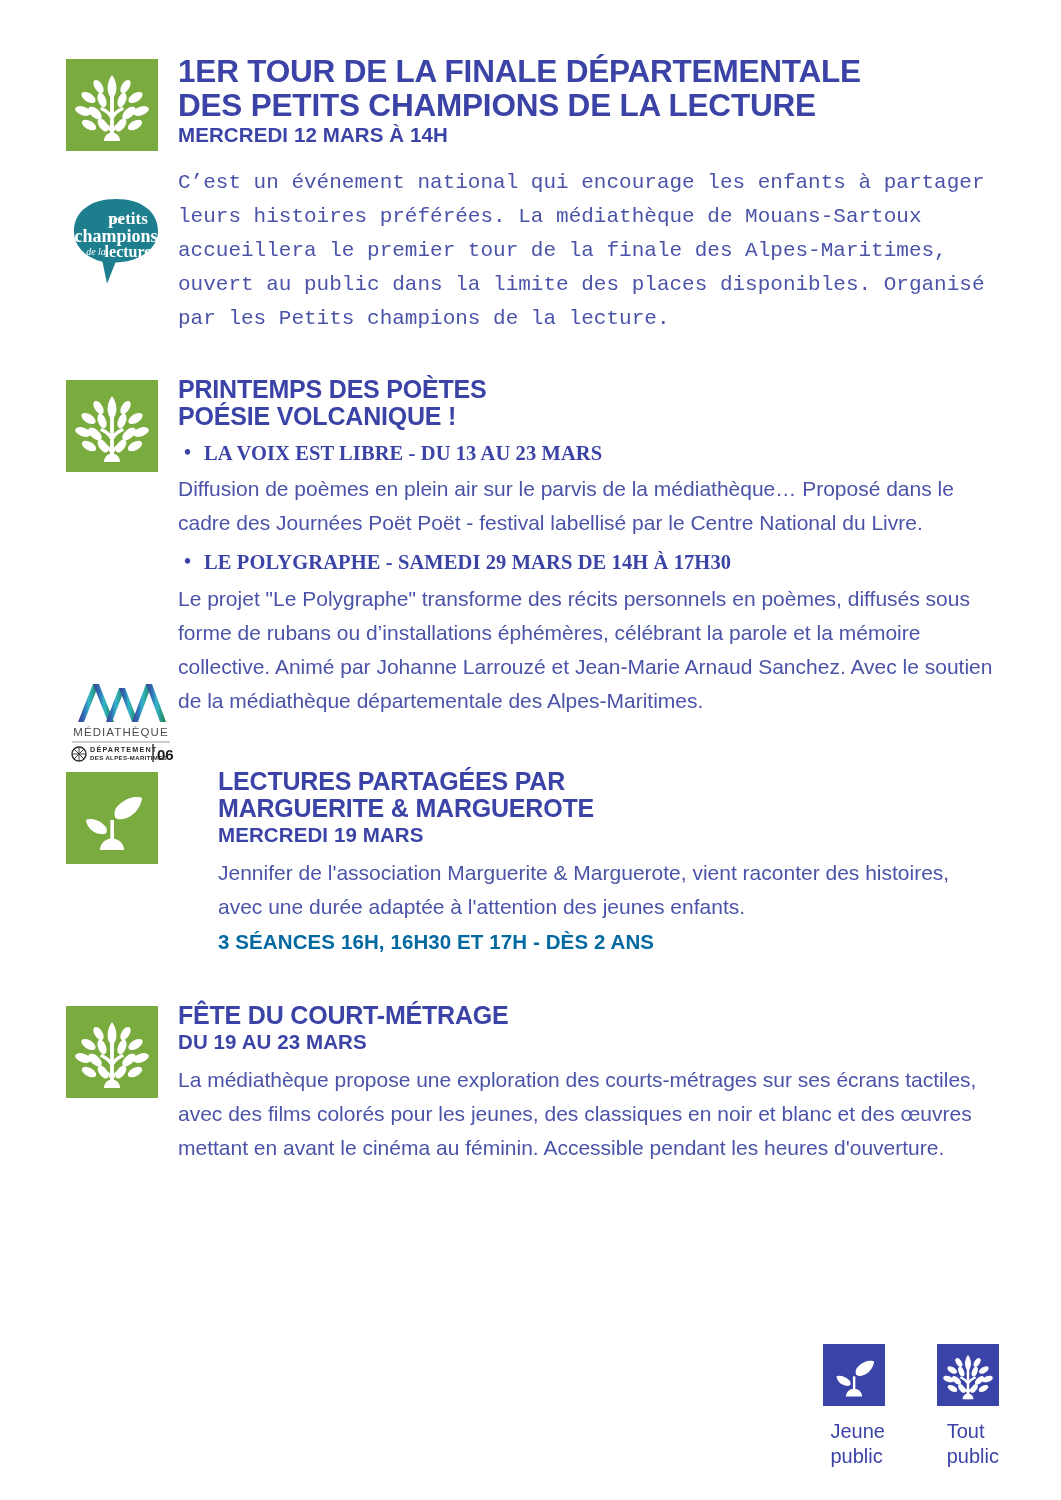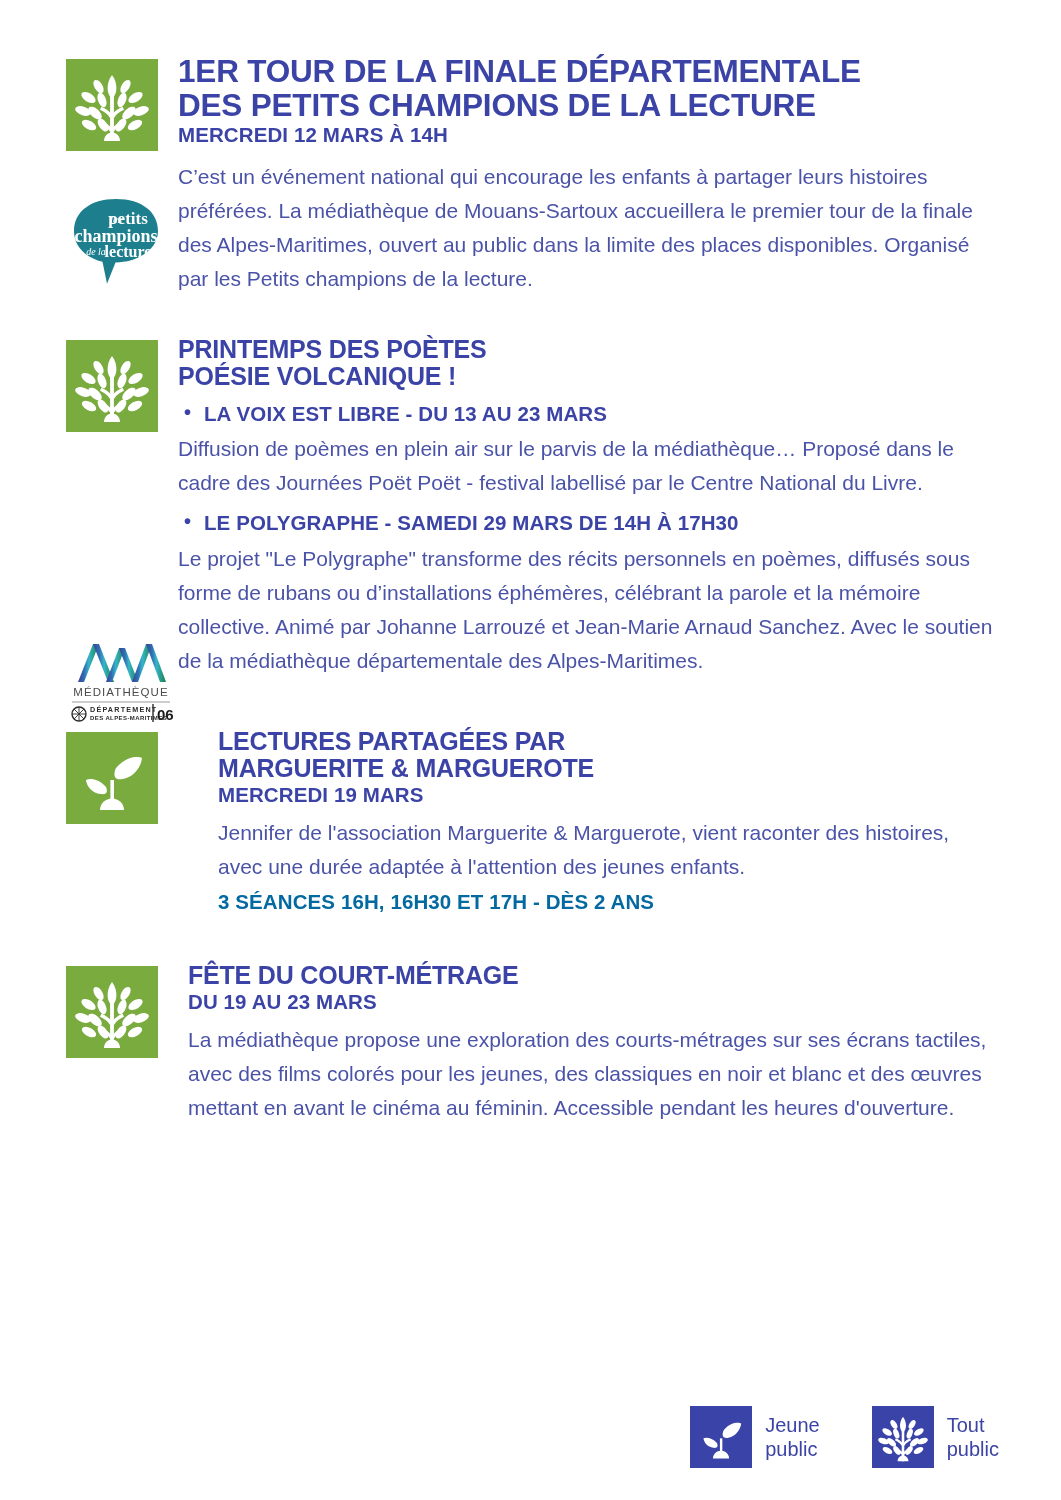--- a/index.html
+++ b/index.html
@@ -66,53 +66,54 @@
     font-weight: normal;
   }
   .bullet-line {
     color: #3b44a6;
     font-weight: bold;
     font-size: 20.5px;
     line-height: 1.45;
     padding-left: 26px;
     position: relative;
     letter-spacing: 0.1px;
+    font-family: Liberation Serif, serif;
   }
   .bullet-line::before {
     content: "\2022";
     position: absolute;
     left: 6px;
     top: -1px;
     font-size: 20px;
   }
   .note {
     color: #0369a1;
     font-weight: bold;
     font-size: 20.5px;
     line-height: 1.35;
     letter-spacing: 0.1px;
   }
 
   
   #sec1 { padding-top: 55px; }
   #sec1 .tile { margin-top: 4px; }
-  #sec1 .body { margin-top: 12px; }
+  #sec1 .body { margin-top: 18px; font-family: Liberation Mono, monospace; }
 
   #sec2 { padding-top: 40px; }
   #sec2 .tile { margin-top: 4px; }
   #sec2 .bullet-line { margin-top: 9px; }
   #sec2 .body  { margin-top: 4px; }
   #sec2 .bullet-line.second { margin-top: 8px; }
 
   #sec3 { padding-top: 50px; gap: 40px; }
   #sec3 .tile { margin-top: 4px; }
   #sec3 .body { margin-top: 9px; }
   #sec3 .note { margin-top: 4px; }
 
-  #sec4 { padding-top: 46px; gap: 10px; }
+  #sec4 { padding-top: 46px; }
   #sec4 .tile { margin-top: 4px; }
   #sec4 .body { margin-top: 9px; }
 
   
   .pc-logo {
     position: absolute;
     left: 66px;
     top: 140px;
     width: 100px;
     height: 96px;
@@ -136,22 +137,23 @@
     bottom: 32px;
     width: 1061px;
     display: flex;
     justify-content: flex-end;
     align-items: center;
     padding-right: 62px;
     gap: 52px;
   }
   .badge {
     display: flex;
-    align-items: center;
+    align-items: flex-end;
     gap: 13px;
+    flex-direction: column;
   }
   .badge-tile {
     width: 62px;
     height: 62px;
     background: #3a43a8;
   }
   .badge-tile svg { display: block; width: 62px; height: 62px; }
   .badge-label {
     color: #3b44a6;
     font-size: 20px;

